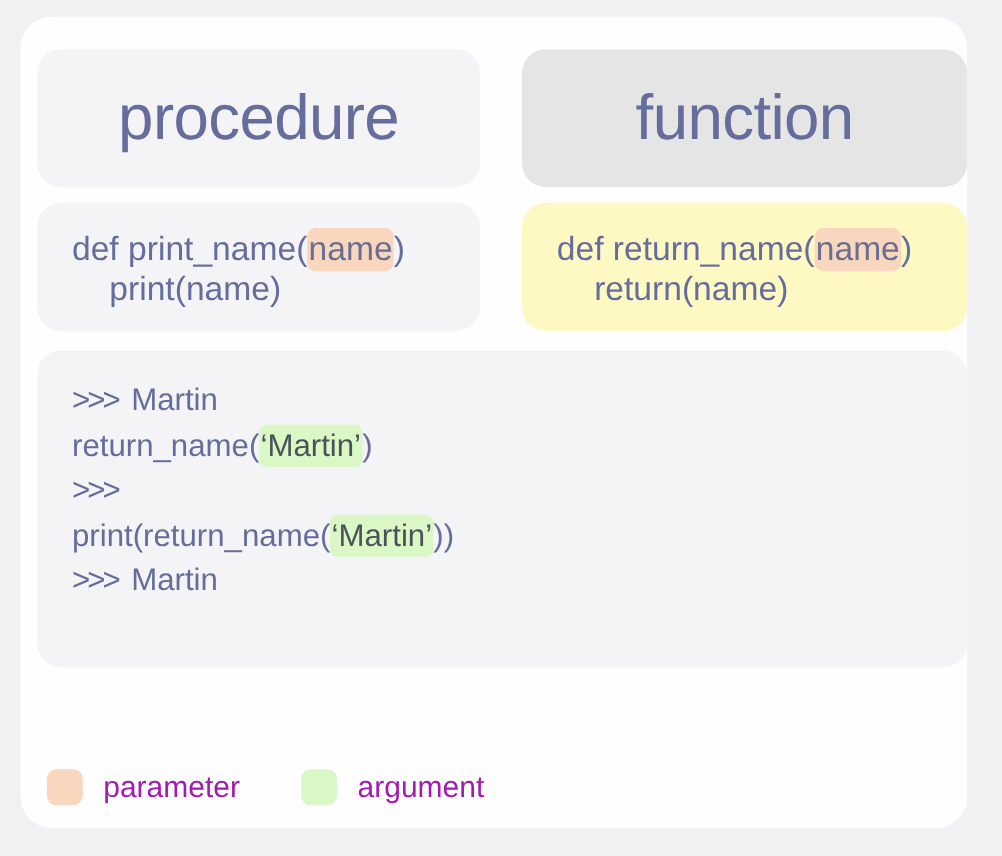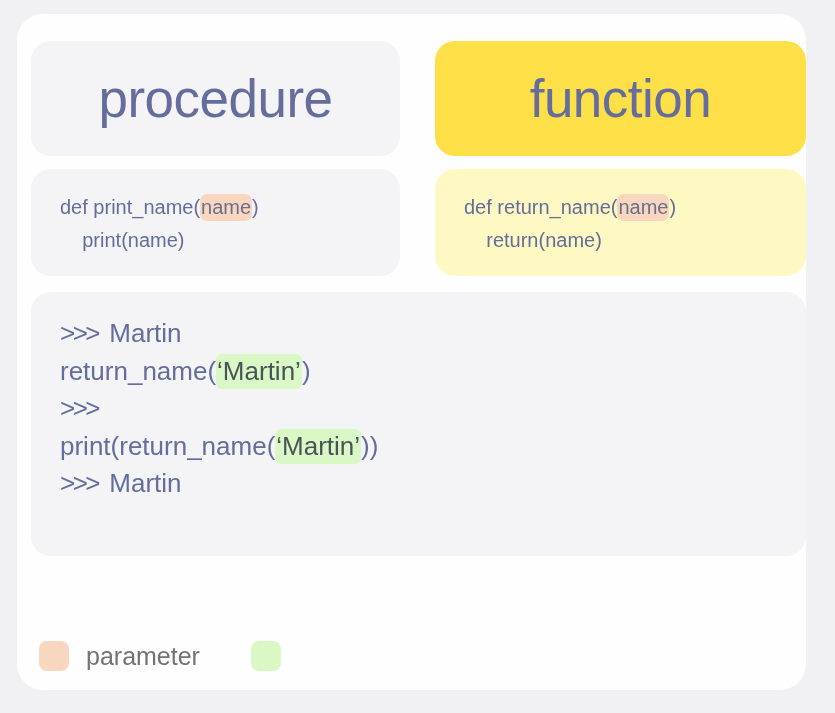--- a/index.html
+++ b/index.html
@@ -57,21 +57,21 @@
   .panel-def {
     top: 155px;
     height: 107px;
     padding: 22px 0 0 0;
   }
   #panel-def-procedure { left: 14px;  width: 369px; }
   #panel-def-function  { left: 418px; width: 371px; }
 
   .code {
     color: #656d9c;
-    font-size: 20px;
+    font-size: 28px;
     line-height: 33px;
     letter-spacing: 0px;
     white-space: pre;
     font-weight: 400;
   }
   #panel-def-procedure .code { padding-left: 29px; }
   #panel-def-function  .code { padding-left: 29px; }
 
   
   #panel-output {
@@ -126,35 +126,35 @@
   .legend-item + .legend-item { margin-left: 51px; }
   .swatch {
     width: 30px;
     height: 30px;
     border-radius: 8px;
     flex: 0 0 auto;
   }
   .legend-label {
     margin-left: 17px;
     font-size: 25px;
-    color: #737373;
+    color: #a21caf;
     white-space: nowrap;
     font-weight: 400;
   }
 </style>
 </head>
 <body style="background: rgb(241, 241, 244);">
 
 <div class="card" style="background: rgb(255, 254, 254);">
 
   <div class="panel panel-head" id="panel-head-procedure" style="background: rgb(244, 244, 246);">
     <div class="head-title">procedure</div>
   </div>
 
-  <div class="panel panel-head" id="panel-head-function" style="background: #fde047;">
+  <div class="panel panel-head" id="panel-head-function" style="background: #e5e5e5;">
     <div class="head-title">function</div>
   </div>
 
   <div class="panel panel-def" id="panel-def-procedure" style="background: rgb(244, 244, 246);">
     <div class="code"><span>def print_name(</span><span class="hl-param" style="background: rgb(249, 215, 190);">name</span><span>)</span>
 <span>    print(name)</span></div>
   </div>
 
   <div class="panel panel-def" id="panel-def-function" style="background: #fef9c3;">
     <div class="code"><span>def return_name(</span><span class="hl-param" style="background: rgb(249, 215, 190);">name</span><span>)</span>
@@ -176,16 +176,17 @@
 
   </div>
 
   <div id="legend">
     <div class="legend-item">
       <div class="swatch" style="background: rgb(249, 215, 190);"></div>
       <div class="legend-label">parameter</div>
     </div>
     <div class="legend-item">
       <div class="swatch" style="background: rgb(217, 248, 197);"></div>
+      <div class="legend-label">argument</div>
     </div>
   </div>
 
 </div>
 
 </body></html>

